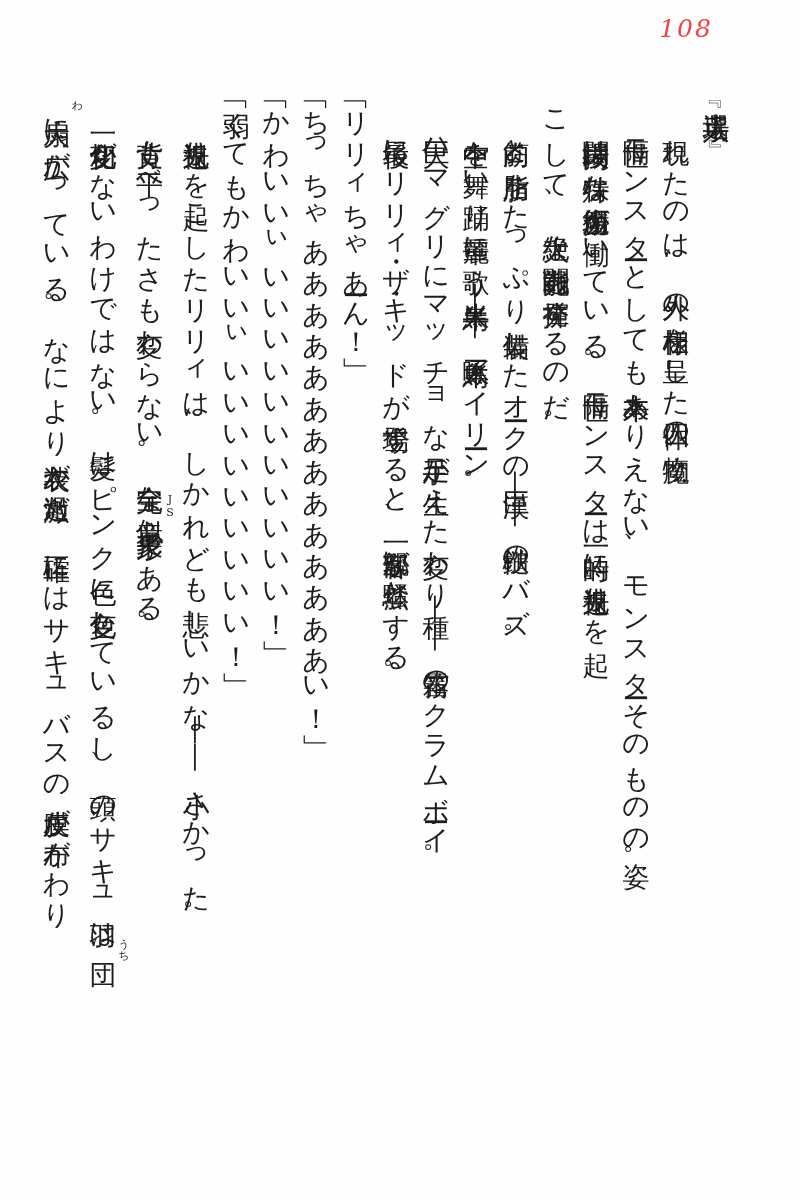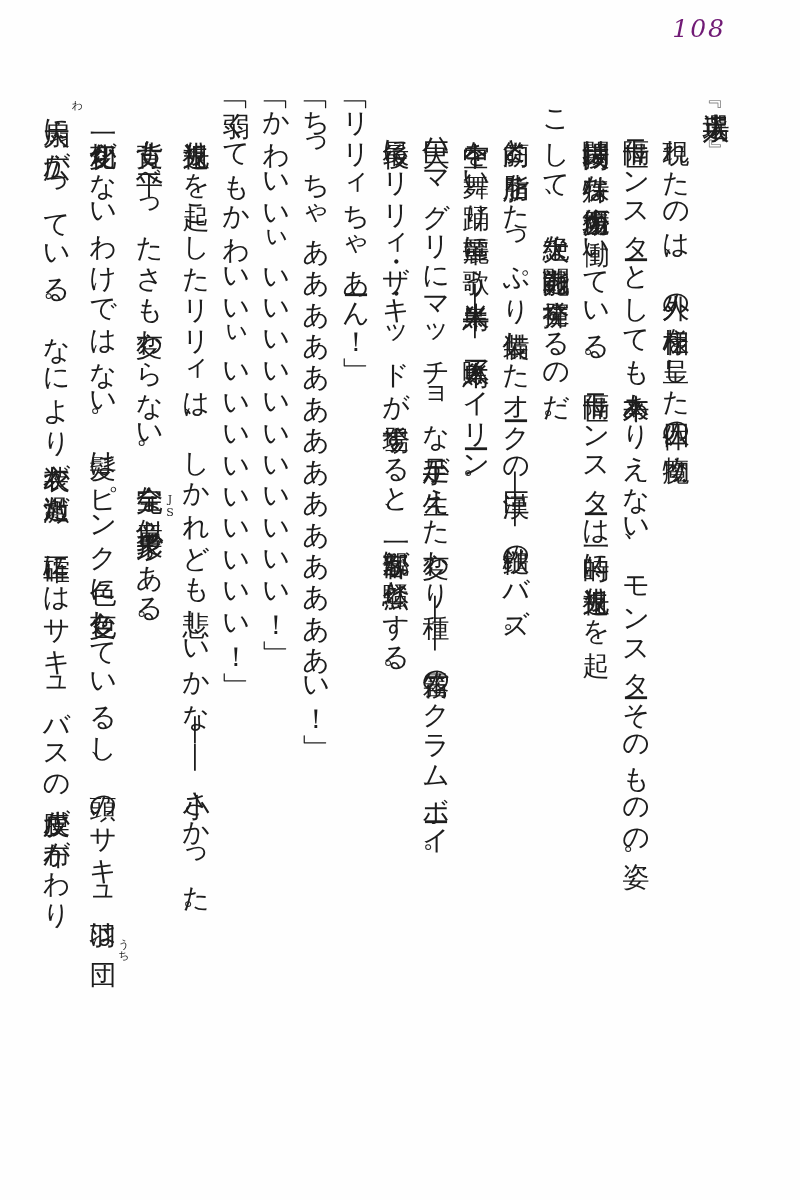--- a/index.html
+++ b/index.html
@@ -16,24 +16,24 @@
   }
   .page {
     position: absolute;
     inset: 0;
   }
   .page-number {
     position: absolute;
     top: 14px;
     left: 646px;
     width: 80px;
-    text-align: right;
+    text-align: center;
     font-size: 25px;
     font-style: italic;
-    color: #701a75;
+    color: #ef4444;
     letter-spacing: 2px;
   }
   .text-area {
     position: absolute;
     top: 92px;
     right: 64px;
     height: 1050px;
     writing-mode: vertical-rl;
     text-orientation: mixed;
     font-size: 27px;

